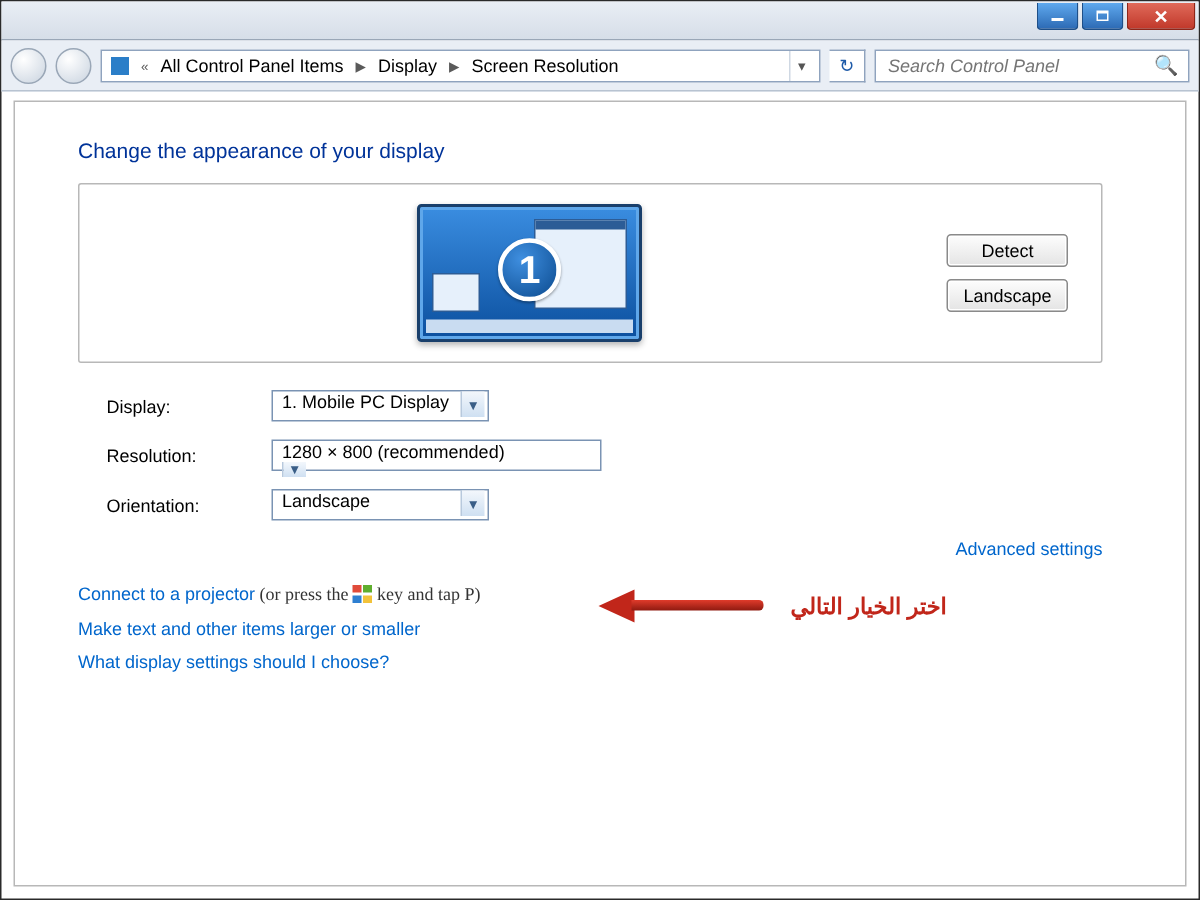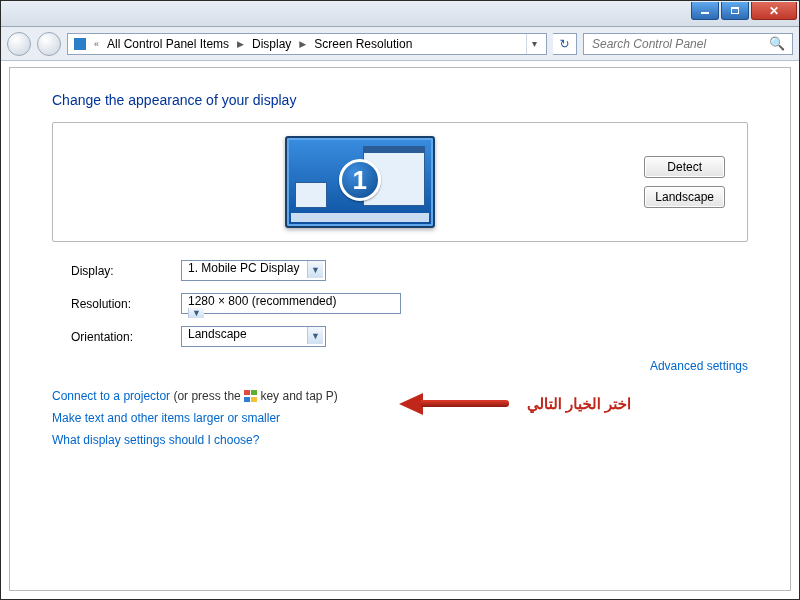--- a/index.html
+++ b/index.html
@@ -72,21 +72,21 @@
     width:210px; height:22px; background:#fff;
     border:1px solid #8fa3be; display:flex; align-items:center;
     padding:0 6px; justify-content:space-between;
   }
   .searchbox input { border:none; outline:none; font-style:italic; color:#888; font-size:12px; width:170px;}
   .searchbox .mag { color:#4a74ab; font-size:13px;}
   
   .content {
     position:absolute; left:8px; right:8px; top:66px; bottom:8px;
     border:1px solid #b8b8b8; background:#fff;
-    padding: 24px 42px 18px 42px;
+    padding: 24px 55px 18px 42px;
   }
   h1 { color:#003399; font-size:14px; font-weight:normal; margin:0 0 14px 0;}
   .preview-box {
     border:1px solid #b8b8b8; border-radius:2px;
     height:120px; display:flex; align-items:center; justify-content:space-between;
     padding: 10px 22px; position:relative;
   }
   .monitor-area { flex:1; display:flex; justify-content:center; }
   .monitor {
     width:150px; height:92px; border-radius:3px;
@@ -123,21 +123,21 @@
   .selectish {
     height:21px; border:1px solid #7a93b3; background:#fff;
     display:flex; align-items:flex-start; justify-content:space-between;
     padding:0 2px 0 6px; font-size:12px;
   }
   .selectish .dd { width:16px; height:17px; background:linear-gradient(#f3f7fc,#cfe0f2); border-left:1px solid #b8c9dd; display:flex; align-items:center; justify-content:center; font-size:9px; color:#3a5e87;}
   .sel-display{width:145px;} .sel-res{width:220px;flex-direction:column;} .sel-ori{width:145px;}
   .advanced { text-align:right; margin-top:2px;}
   a.link { color:#0066cc; text-decoration:none; }
   .projector { margin-top:16px; }
-  .projector .hint { color:#333;}
+  .projector .hint { color:#333;font-family:Liberation Serif, serif;}
   .winlogo {
     display:inline-block; width:13px; height:12px; vertical-align:-2px;
     background:
       linear-gradient(#e04b3a,#e04b3a) 0 0/6px 5px no-repeat,
       linear-gradient(#5fae2e,#5fae2e) 7px 0/6px 5px no-repeat,
       linear-gradient(#2e7fd1,#2e7fd1) 0 7px/6px 5px no-repeat,
       linear-gradient(#f2c23a,#f2c23a) 7px 7px/6px 5px no-repeat;
   }
   .linklist a { display:inline-block; margin-top:8px;}
   

